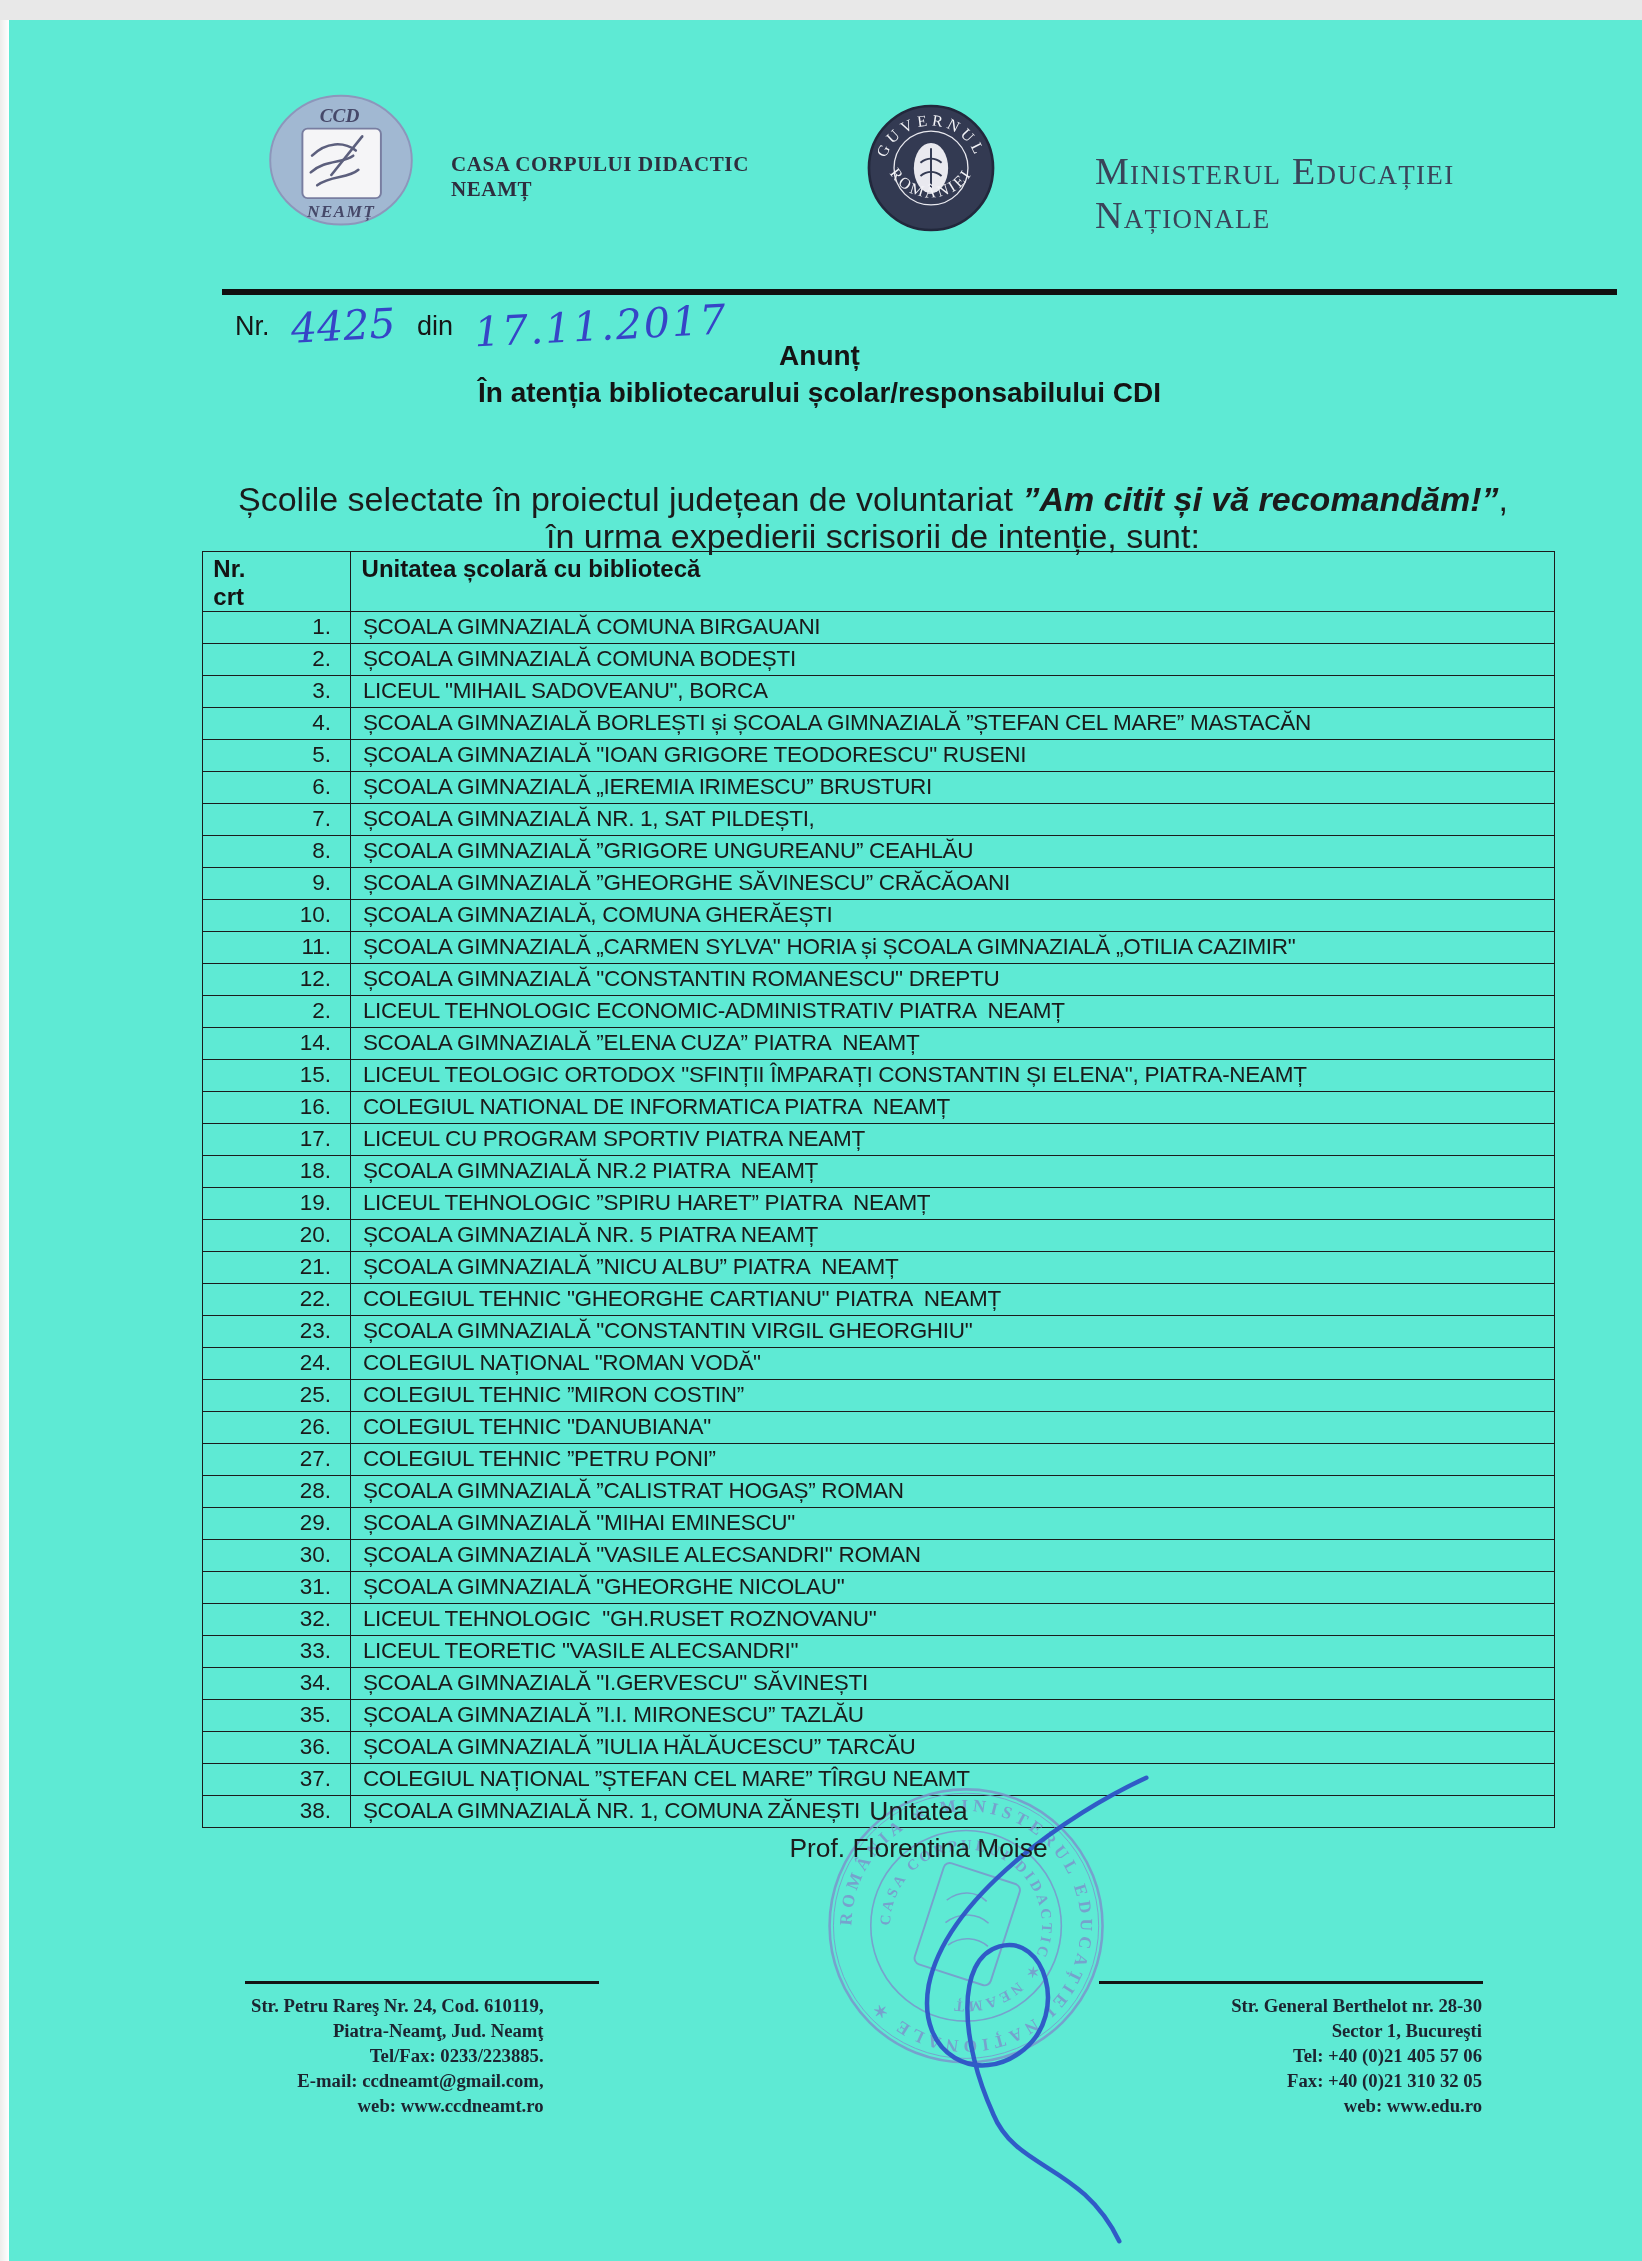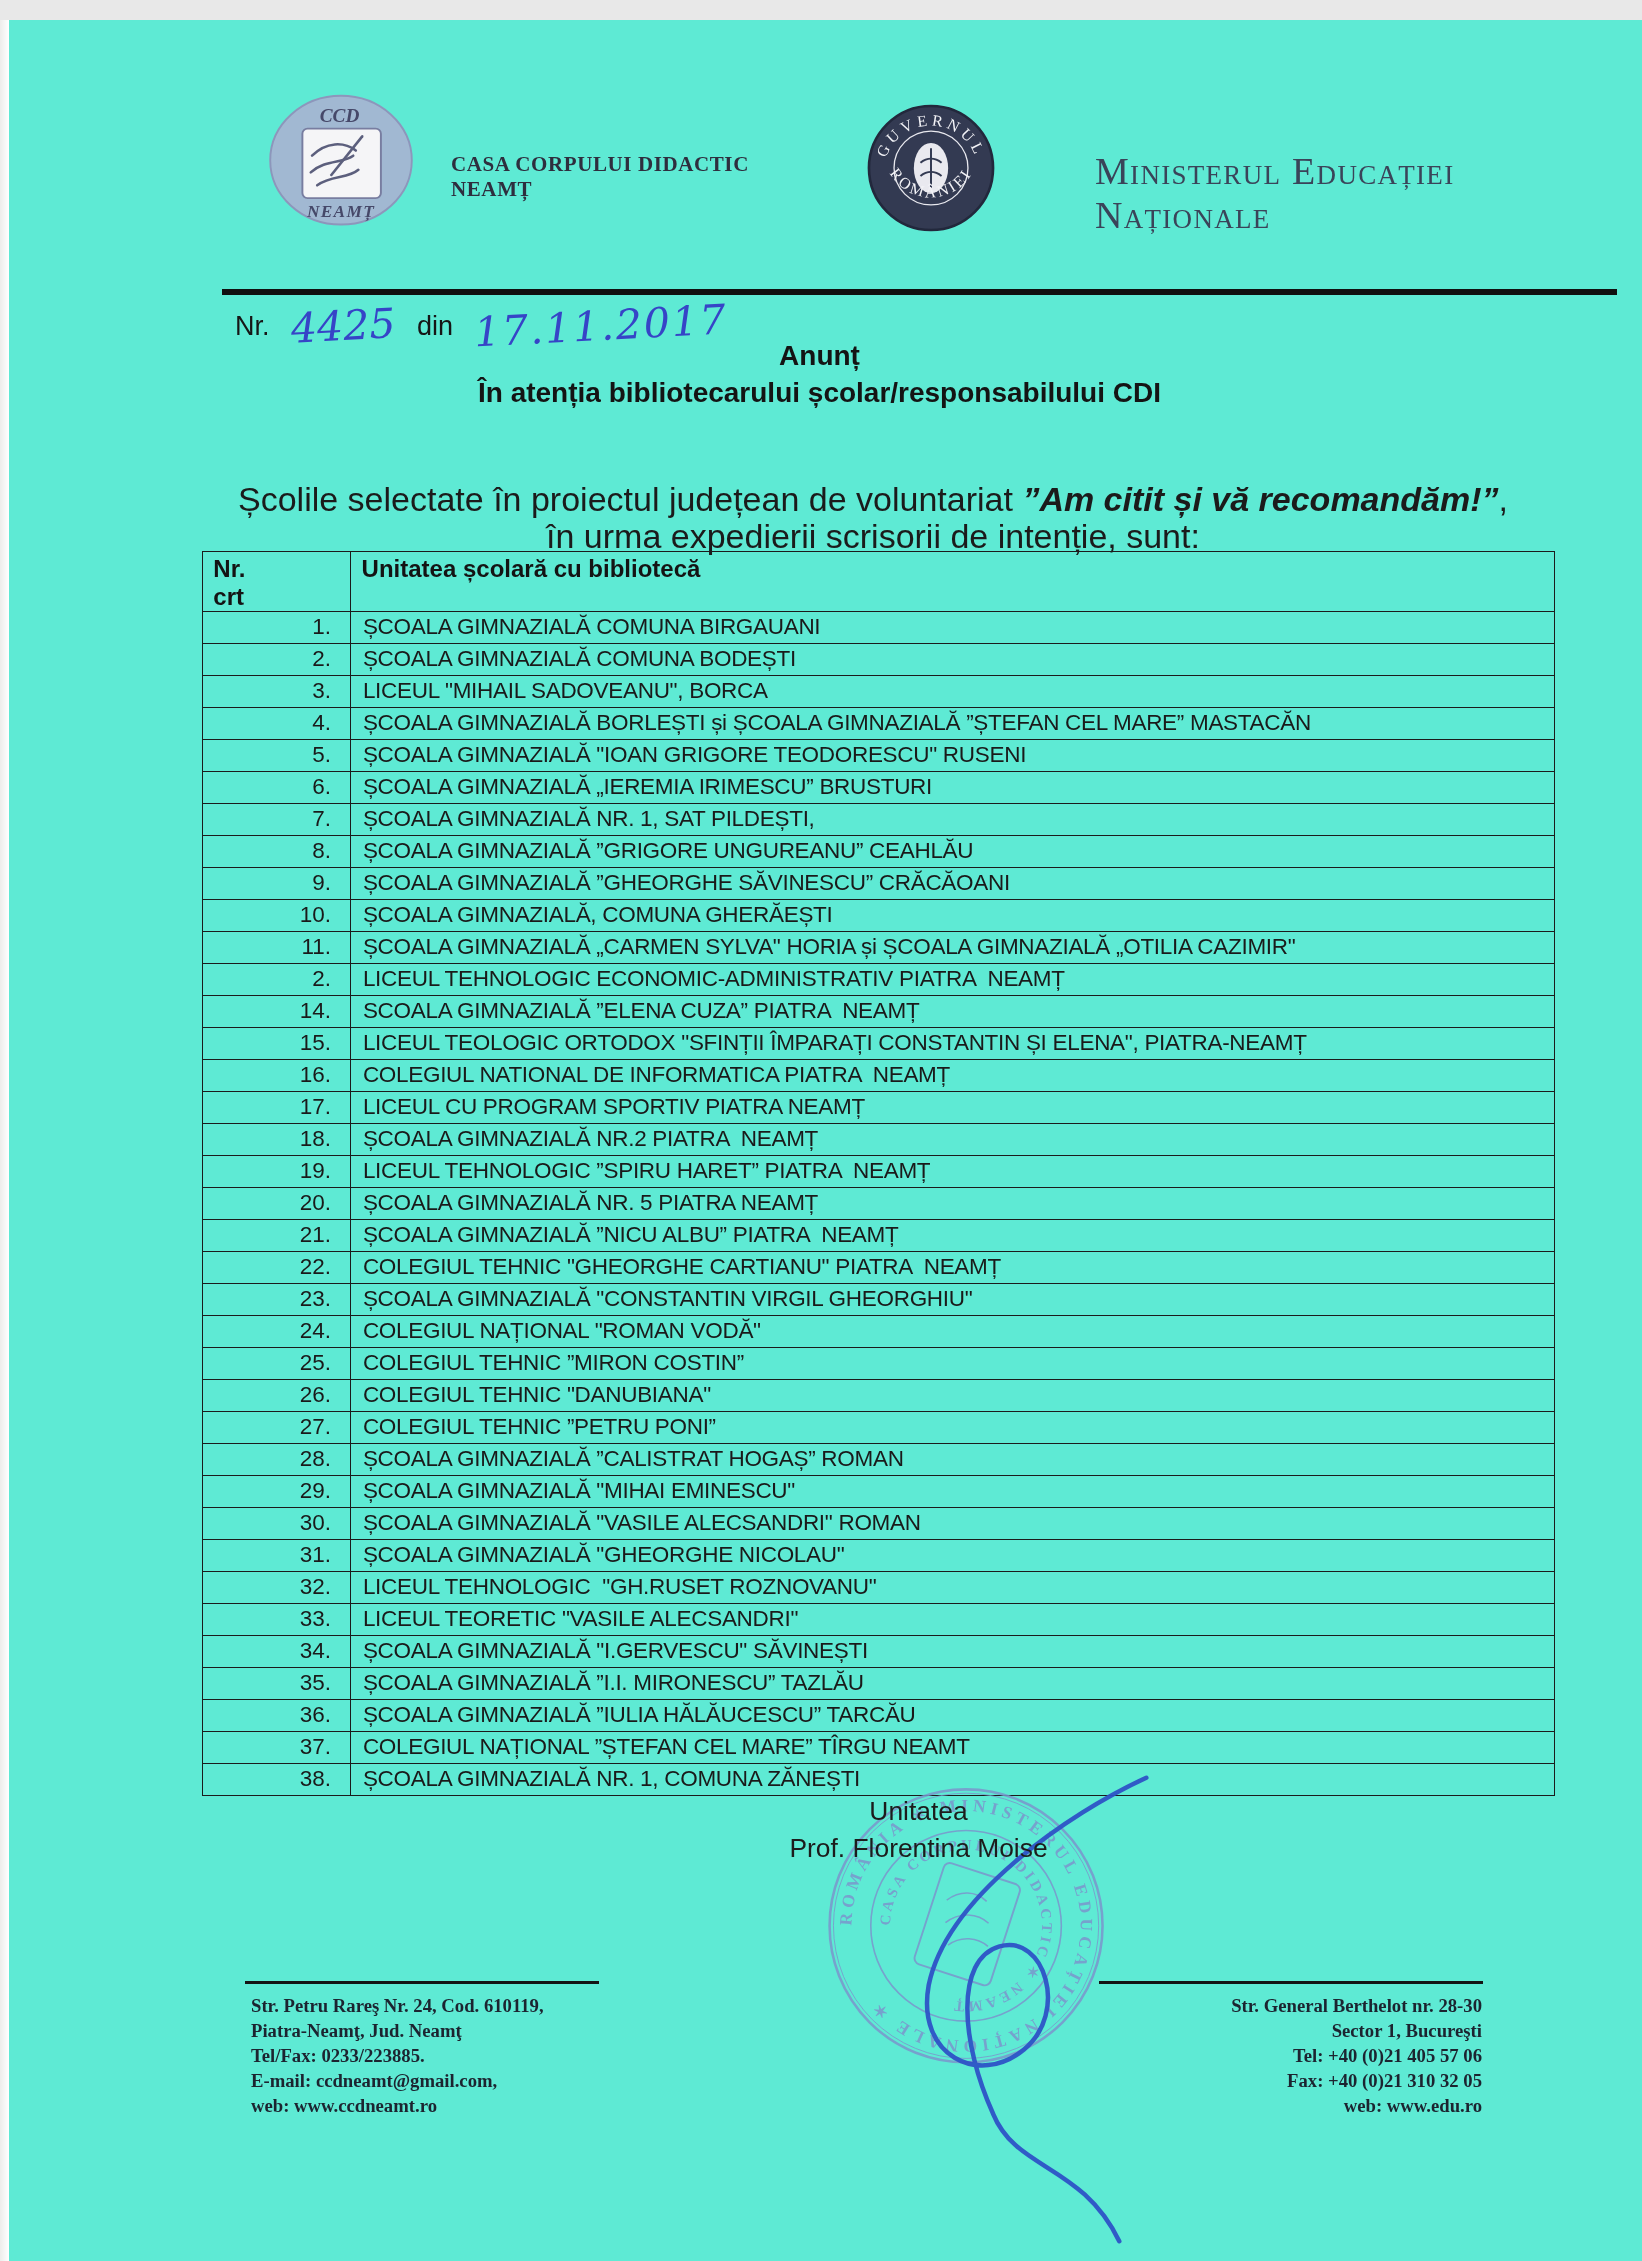--- a/index.html
+++ b/index.html
@@ -42,21 +42,21 @@
   
   .sig{position:absolute;left:258px;top:1773px;width:1321px;text-align:center;
         font-size:26.4px;line-height:37px;color:#1c1c1c;z-index:3;}
   .stamp{position:absolute;left:734px;top:1732px;width:477px;height:515px;z-index:2;}
   
   .fsep{position:absolute;height:2.6px;background:#141414;top:1961px;}
   .fsep.left{left:245px;width:354px;}
   .fsep.right{left:1099px;width:384px;}
   .fblock{position:absolute;top:1973px;font-family:"Liberation Serif",serif;
         font-weight:bold;font-size:18.7px;line-height:25px;color:#1c2430;}
-  .fblock.left{left:251px;text-align:left;}
+  .fblock.left{left:251px;text-align:right;}
   .fblock.right{right:161px;text-align:right;}
   .scanline{position:absolute;left:97px;top:2246px;width:1546px;height:1.9px;
         background:#8f8f8f;opacity:.55;}
   svg text{font-family:"Liberation Serif",serif;}
 </style>
 </head>
 <body>
 
 <div class="page">
 
@@ -167,20 +167,24 @@
           <td class="c1">9.</td>
           <td class="c2">ȘCOALA GIMNAZIALĂ ”GHEORGHE SĂVINESCU” CRĂCĂOANI</td>
         </tr>
         <tr>
           <td class="c1">10.</td>
           <td class="c2">ȘCOALA GIMNAZIALĂ, COMUNA GHERĂEȘTI</td>
         </tr>
         <tr>
           <td class="c1">11.</td>
           <td class="c2">ȘCOALA GIMNAZIALĂ „CARMEN SYLVA" HORIA și ȘCOALA GIMNAZIALĂ „OTILIA CAZIMIR"</td>
+        </tr>
+        <tr>
+          <td class="c1">12.</td>
+          <td class="c2">ȘCOALA GIMNAZIALĂ "CONSTANTIN ROMANESCU" DREPTU</td>
         </tr>
         <tr>
           <td class="c1">2.</td>
           <td class="c2">LICEUL TEHNOLOGIC ECONOMIC-ADMINISTRATIV PIATRA  NEAMȚ</td>
         </tr>
         <tr>
           <td class="c1">14.</td>
           <td class="c2">SCOALA GIMNAZIALĂ ”ELENA CUZA” PIATRA  NEAMȚ</td>
         </tr>
         <tr>

